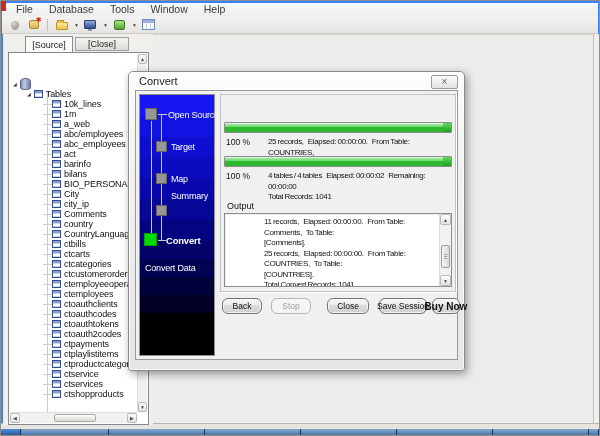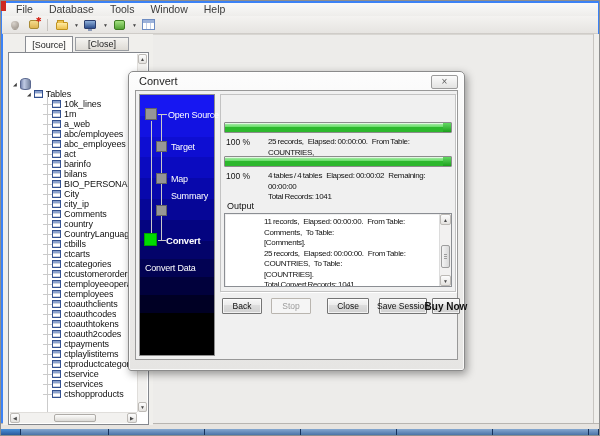--- a/index.html
+++ b/index.html
@@ -101,21 +101,21 @@
   .out-line{font-size:8px;letter-spacing:-0.35px;word-spacing:-0.5px;line-height:10.5px;color:#111;white-space:pre-wrap;}
   .out-sb{position:absolute;top:0;bottom:0;right:0;width:12px;background:#f2f1f0;border-left:1px solid #dcdcdc;}
   .out-sb .up{left:0;right:0;top:0;height:11px;}
   .out-sb .down{left:0;right:0;bottom:0;height:11px;}
   .out-sb .vthumb{position:absolute;left:1px;right:1px;top:43%;height:32%;background:linear-gradient(90deg,#f4f4f4,#d9d9d9);border:1px solid #9d9d9d;border-radius:2px;}
   .vthumb::after{content:"";position:absolute;left:2px;right:2px;top:40%;height:5px;
      background:repeating-linear-gradient(#9d9d9d 0 1px,transparent 1px 2px);}
 
   .btn-row{position:absolute;left:84px;top:207px;width:240px;height:17px;}
   .dbtn{position:absolute;top:0;height:16px;display:flex;align-items:center;justify-content:center;font-size:8.5px;color:#111;
-    background:linear-gradient(#f7f7f7,#ebebeb 45%,#dddddd 46%,#d0d0d0);border:1px solid #747474;border-radius:1px;
+    background:linear-gradient(#f7f7f7,#ebebeb 45%,#dddddd 46%,#d0d0d0);border:1px solid #747474;border-radius:6px;
     box-shadow:inset 0 0 0 1px rgba(255,255,255,0.7);white-space:nowrap;}
   .dbtn.disabled{background:#f5f5f5;border-color:#b9b5af;color:#9c9c9c;box-shadow:none;}
   .dbtn.bold{font-weight:bold;font-size:10px;}
 </style>
 </head>
 <body>
 
 <div class="stage">
 
   <div class="red-sliver"></div>

